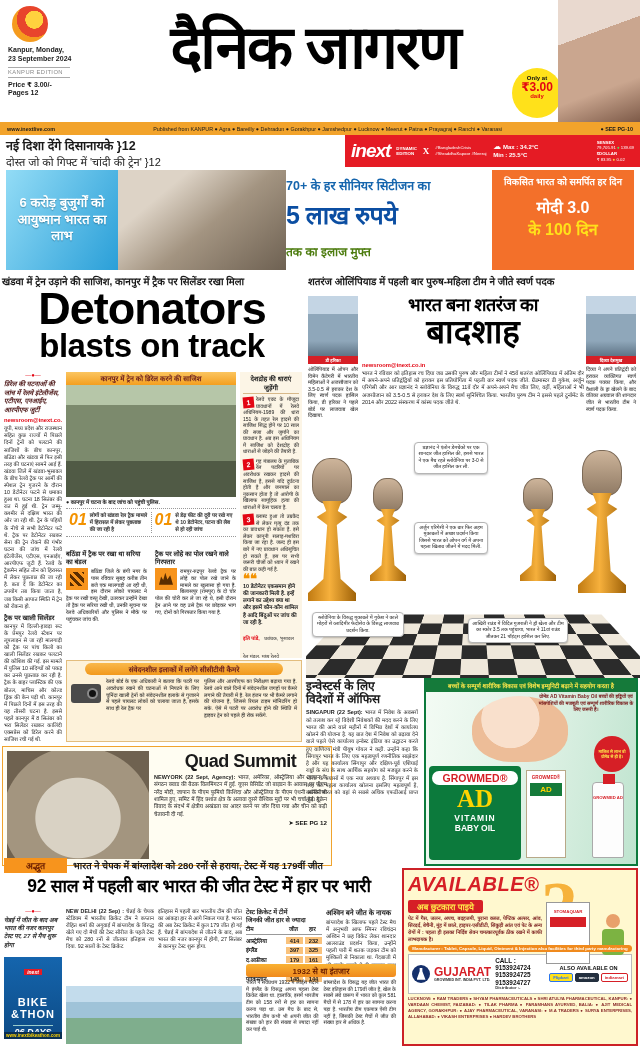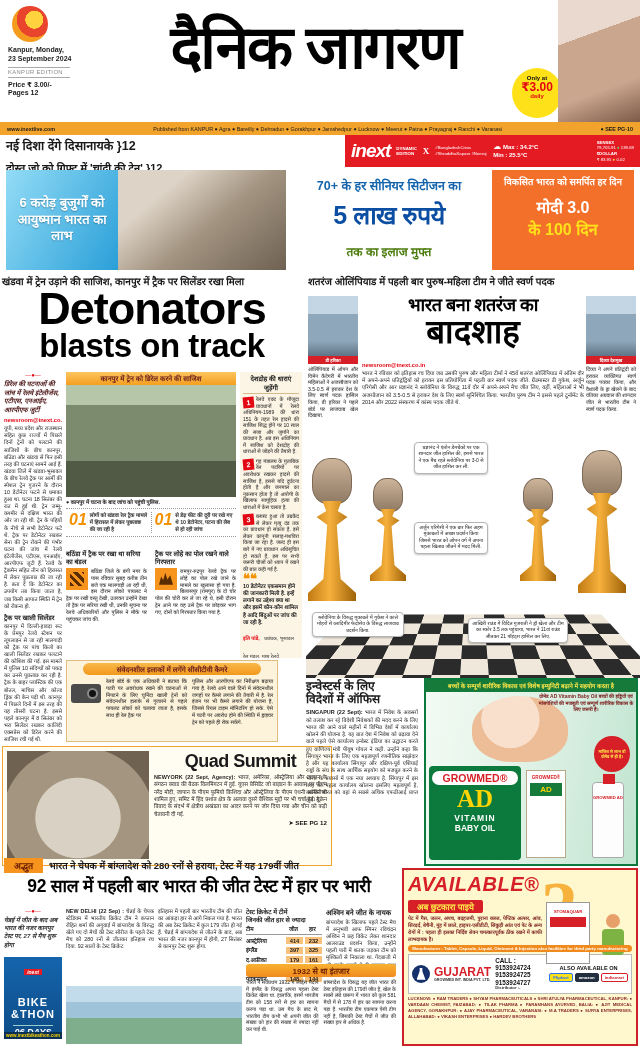--- a/index.html
+++ b/index.html
@@ -14,35 +14,35 @@
 #title{left:110px;right:120px;top:16px;text-align:center;font-size:60px;font-weight:900;letter-spacing:-2px;color:#000;line-height:1.05}
 #badge{left:512px;top:68px;width:50px;height:50px;border-radius:50%;background:#ffe11a;text-align:center;padding-top:7px;box-shadow:0 0 0 2px #fff}
 #badge .t{font-size:6px;font-weight:bold;color:#111}
 #badge .p{font-size:12px;font-weight:900;color:#e30613;line-height:1}
 #badge .d{font-size:6px;font-weight:bold;color:#e30613}
 #model{left:558px;top:0;width:82px;height:122px;background:linear-gradient(160deg,#e9d9cf 0 30%,#caa68f 30% 70%,#7d5a48 100%)}
 #strip{left:0;top:122px;width:640px;height:13px;background:#f2a32b;display:flex;align-items:center;justify-content:space-between;padding:0 7px;font-size:5.4px}
 
 #teasers{left:6px;top:137px;width:334px}
 #teasers .l1{font-size:12.5px;font-weight:bold}
-#teasers .l2{font-size:11px;font-weight:bold;margin-top:6px}
+#teasers .l2{font-size:11px;font-weight:normal;margin-top:0}
 #inextbox{left:345px;top:135px;width:295px;height:32px;background:#e51b24;color:#fff;display:flex;align-items:center;gap:6px;padding:0 6px}
 #inextbox .brand{font-size:19px;font-weight:900;font-style:italic;letter-spacing:-1px}
 #inextbox .tag{font-size:4.4px;font-weight:bold;line-height:1.2}
 #inextbox .xg{font-size:9px;font-weight:900;font-family:"Liberation Serif",serif}
 #inextbox .hash{font-size:4.3px;width:52px;line-height:1.3}
 #inextbox .wx{font-size:6px;font-weight:bold;line-height:1.25}
 #inextbox .wx .cl{font-size:8px}
 #mkts{margin-left:auto;font-size:4.3px;line-height:1.3;text-align:left}
 #mkts .lb{font-weight:900}
 .dotg{color:#51e05e}.dotr{color:#ffd23e}
 
 #gadblue{left:6px;top:170px;width:112px;height:100px;background:linear-gradient(120deg,#93dcf6,#2a9fd8);color:#fff;font-weight:900;font-size:13px;display:flex;align-items:center;justify-content:center;text-align:center;padding:4px;line-height:1.3;text-shadow:0 1px 1px rgba(0,60,90,.4)}
 #gadphoto{left:118px;top:170px;width:168px;height:100px;background:linear-gradient(140deg,#ddd3c6 0 25%,#a39481 55%,#6e6152 100%)}
-#gadmid{left:286px;top:170px;width:206px;height:100px;background:#fff;text-align:center;padding-top:7px}
+#gadmid{left:286px;top:170px;width:206px;height:100px;background:#fff;padding-top:7px}
 #gadmid .t1{color:#1565ad;font-weight:900;font-size:12.5px}
 #gadmid .t2{color:#0b4ea2;font-weight:900;font-size:25px;letter-spacing:-.5px;margin:3px 0 12px}
 #gadmid .t3{color:#4d7c0f;font-weight:900;font-size:12px}
 #gadorg{left:492px;top:170px;width:142px;height:100px;background:#f3702a;color:#fff;text-align:center;padding-top:6px}
 #gadorg .t1{font-size:9.5px;font-weight:bold;line-height:1.3}
 #gadorg .t2{font-size:16px;font-weight:900;margin-top:8px}
 #gadorg .t3{font-size:16px;font-weight:900;color:#ffe11a}
 
 #kickleft{left:2px;top:274px;width:300px;font-size:10px;font-weight:900}
 #kickright{left:308px;top:274px;width:330px;font-size:10px;font-weight:900}
@@ -73,21 +73,21 @@
 .hands{width:14px;height:12px;background:#5a2d00;clip-path:polygon(0 100%,15% 30%,30% 60%,45% 0,60% 55%,80% 20%,100% 100%)}
 #detsubs .tx{font-size:5.2px;line-height:1.32;text-align:justify;color:#222}
 #detsed{left:240px;top:372px;width:62px;height:286px;background:#fcf5e6;padding:2px 3px;overflow:hidden}
 #detsed .sh{font-size:6.6px;font-weight:900;text-align:center;border-bottom:1px solid #d8b98a;padding-bottom:1px;margin-bottom:2px}
 .numbox{width:11px;height:11px;background:#e30613;color:#fff;font-size:7px;font-weight:900;text-align:center;line-height:11px;float:left;margin:1px 2px 0 0;transform:rotate(-5deg)}
 #detsed .pt{font-size:5.05px;line-height:1.3;text-align:justify;margin-bottom:3px;color:#222}
 .qmarks{color:#f39200;font-size:13px;font-weight:900;line-height:.6;font-family:"Liberation Serif",serif}
 #detsed .qt{font-size:5.5px;font-weight:bold;line-height:1.3;color:#222}
 #detsed .qn{color:#e30613;font-weight:900;font-size:5.2px}
 #detsed .qr{font-size:5px;color:#333}
-#detcctv{left:66px;top:660px;width:212px;height:82px;background:#fdf2da;border:1px solid #e3bd7d;padding:2px 4px}
+#detcctv{left:66px;top:660px;width:236px;height:82px;background:#fdf2da;border:1px solid #e3bd7d;padding:2px 4px}
 #detcctv .hd{margin:0 auto;width:88%;background:linear-gradient(#f9b84b,#f2991c);border-radius:7px;color:#6b1d1d;font-weight:900;font-size:7.2px;text-align:center;padding:1px 0}
 #detcctv .row{display:flex;gap:5px;margin-top:3px}
 .cam{width:30px;height:19px;background:#4a4a4a;border-radius:3px;position:relative;flex:none;margin-top:6px}
 .cam:after{content:"";position:absolute;right:3px;top:4px;width:7px;height:7px;border-radius:50%;background:#111;border:2px solid #8a8a8a}
 #detcctv .tx{flex:1;font-size:5.15px;line-height:1.32;text-align:justify;color:#222}
 
 #quad{left:2px;top:746px;width:330px;height:120px;border:1px solid #f0a32e;background:#fffdf2;padding:4px;display:flex;gap:5px}
 #quad .ph{width:142px;height:108px;background:radial-gradient(ellipse at 50% 62%,#d9d2c4 0 42%,#a3957f 43% 75%,#6f6250 76% 100%)}
 #quad .rt{flex:1}
 #quad .hd{font-size:18px;font-weight:900;text-align:center;letter-spacing:-.5px}
@@ -158,21 +158,21 @@
 #stoma .alsowrap{margin-left:auto;text-align:center}
 #stoma .also{font-size:5.6px;font-weight:900;color:#111}
 .pillrow{display:flex;gap:2px;margin-top:2px;justify-content:center}
 .spill{font-size:4.3px;font-weight:900;padding:1px 3px;border-radius:2px;border:1px solid #888}
 .spill.f{color:#2874f0;background:#ffe11a;border-color:#2874f0}
 .spill.a{color:#fff;background:#232f3e;border-color:#232f3e}
 .spill.m{color:#d61f26;background:#fff;border-color:#d61f26}
 #stoma .dists{margin-top:2px;font-size:4.25px;line-height:1.4;color:#8a2b2b;font-weight:bold;text-align:justify}
 
 #crickick{left:4px;top:858px;width:392px;display:flex;gap:6px;align-items:center}
-#crickick .badge{background:#f7941d;color:#6b1d00;font-weight:900;font-size:9px;padding:1px 10px;flex:none}
+#crickick .badge{background:#f7941d;color:#6b1d00;font-weight:900;font-size:9px;padding:1px 22px;flex:none}
 #crickick .kick{font-size:9.5px;font-weight:700}
 #crichead{left:0;top:873px;width:398px;font-size:17.5px;font-weight:900;letter-spacing:-.3px;text-align:center;color:#000}
 #cricc1{left:4px;top:908px;width:58px}
 #cricc1 .sf{font-size:6.1px;font-weight:bold;font-style:italic;color:#333;line-height:1.35;margin-top:2px}
 #bike{margin-top:8px;width:58px;height:82px;background:linear-gradient(#1565ad,#0d4b86);color:#fff;text-align:center;padding-top:3px;position:relative}
 #bike .br{background:#e51b24;display:inline-block;font-size:5px;font-weight:900;font-style:italic;padding:0 3px}
 #bike .l1{font-size:11px;font-weight:900;letter-spacing:1px;margin-top:18px}
 #bike .l2{font-size:11px;font-weight:900;letter-spacing:1px}
 #bike .dy{font-size:9px;font-weight:900;font-style:italic;margin-top:5px;border-top:1px solid #9cc;border-bottom:1px solid #9cc;display:inline-block;padding:1px 2px}
 #bike .tg{font-size:5.5px;font-weight:bold;font-style:italic}

